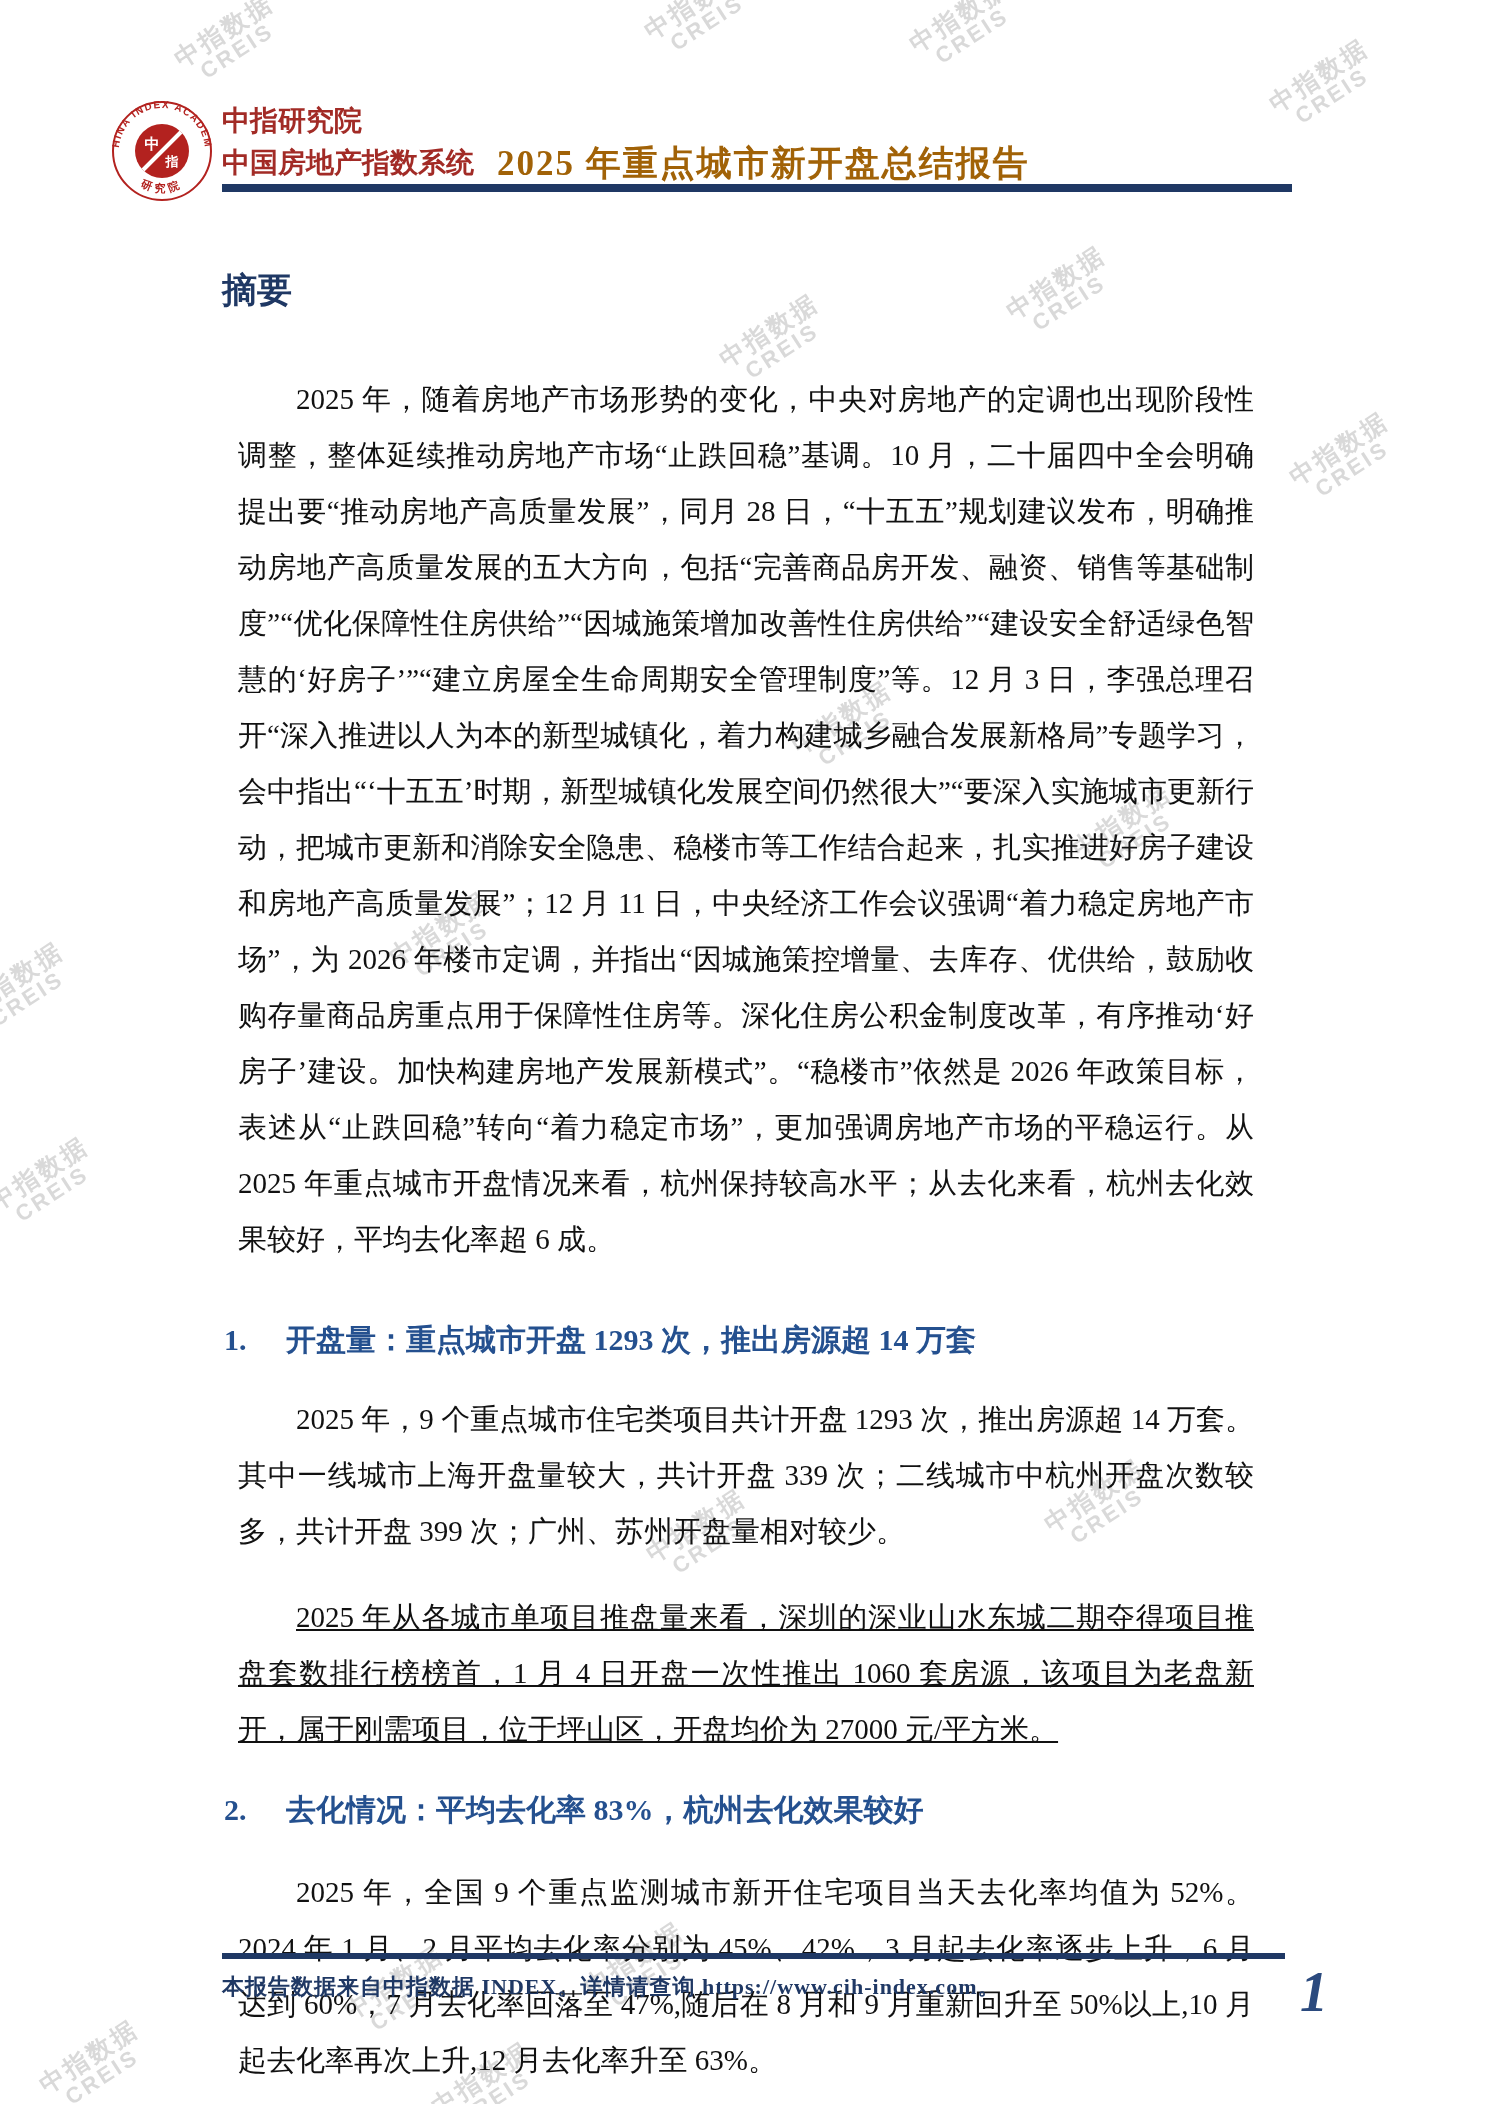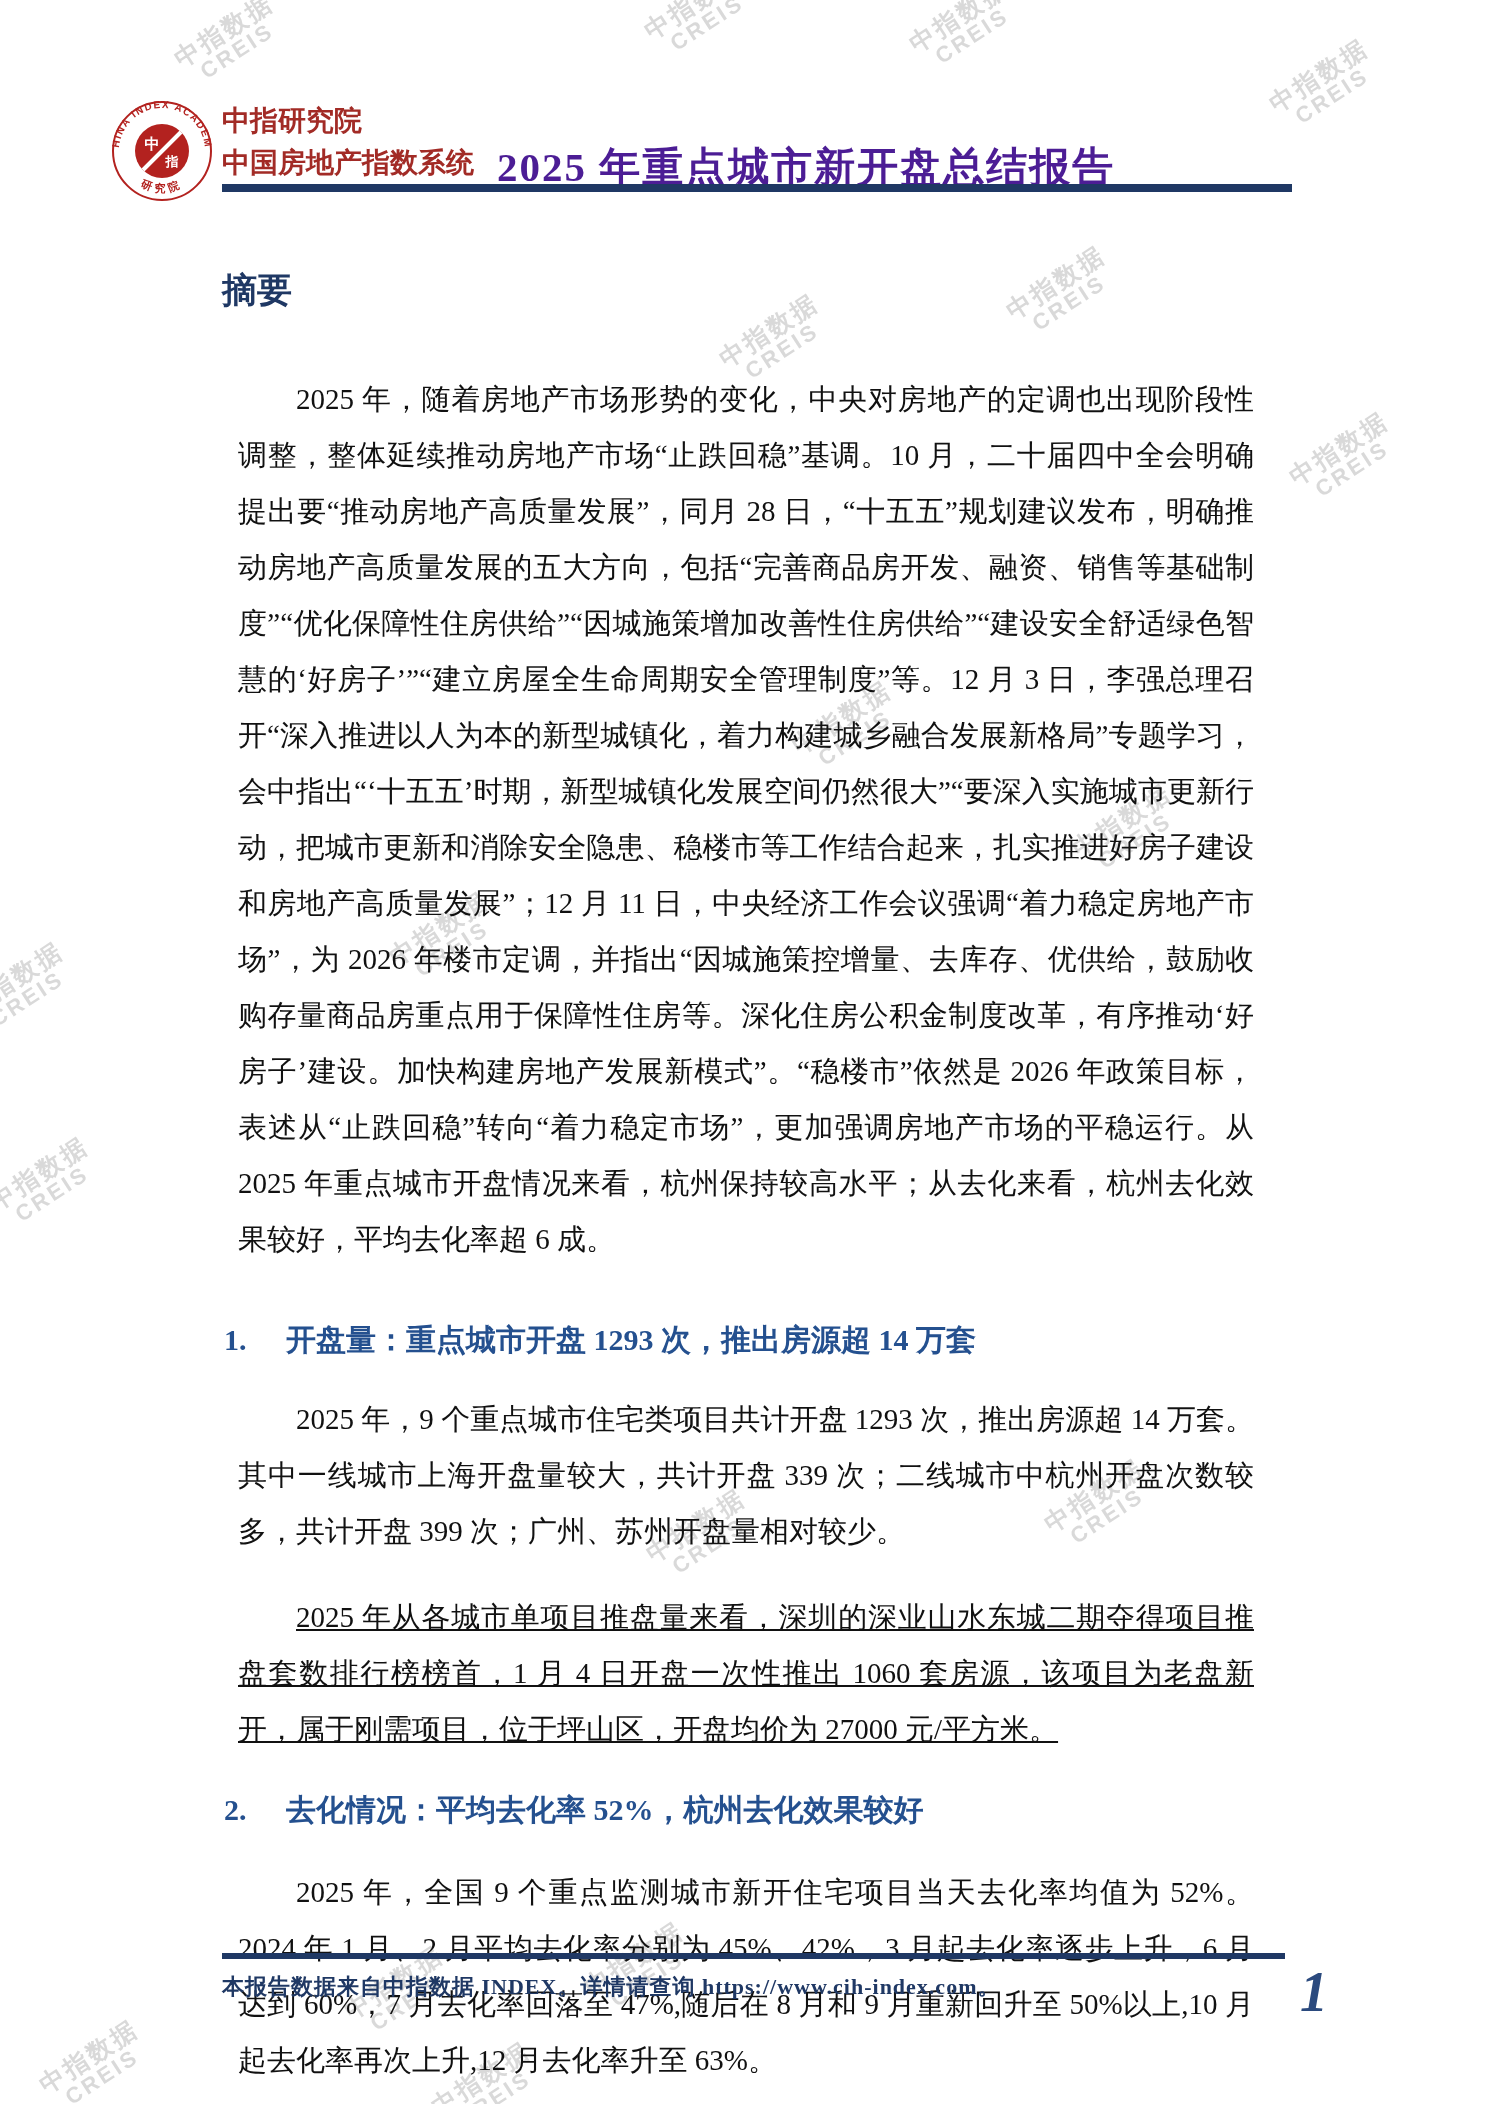--- a/index.html
+++ b/index.html
@@ -20,21 +20,21 @@
   
   .logo{position:absolute;left:110px;top:86px;width:104px;height:130px;z-index:2;}
   .org{
     position:absolute;left:222px;top:100px;z-index:2;
     color:#a22b26;font-weight:700;font-family:"Liberation Sans","DejaVu Sans",sans-serif;
   }
   .org .org-l1{font-size:28px;line-height:42px;}
   .org .org-l2{font-size:28px;line-height:42px;}
   .doc-title{
     position:absolute;left:497px;top:140px;z-index:2;white-space:nowrap;
-    color:#4c1d95;font-size:41px;font-weight:700;letter-spacing:2px;
+    color:#a16207;font-size:35px;font-weight:700;letter-spacing:2px;
   }
   .header-rule{position:absolute;left:222px;top:184px;width:1070px;height:8px;background:#1f3864;z-index:2;}
   
   .content{position:absolute;left:222px;top:0;width:1048px;z-index:2;}
   .summary-h{margin:268px 0 0 0;font-size:35px;font-weight:600;color:#1f3864;line-height:46px;}
   .para{
     margin:16px;font-size:29px;line-height:56px;text-align:justify;
     text-indent:58px;color:#111;
   }
   .p1{margin-top:57px;}
@@ -173,21 +173,21 @@
     <h1 class="summary-h">摘要</h1>
 
     <p class="para p1">2025 年，随着房地产市场形势的变化，中央对房地产的定调也出现阶段性调整，整体延续推动房地产市场“止跌回稳”基调。10 月，二十届四中全会明确提出要“推动房地产高质量发展”，同月 28 日，“十五五”规划建议发布，明确推动房地产高质量发展的五大方向，包括“完善商品房开发、融资、销售等基础制度”“优化保障性住房供给”“因城施策增加改善性住房供给”“建设安全舒适绿色智慧的‘好房子’”“建立房屋全生命周期安全管理制度”等。12 月 3 日，李强总理召开“深入推进以人为本的新型城镇化，着力构建城乡融合发展新格局”专题学习，会中指出“‘十五五’时期，新型城镇化发展空间仍然很大”“要深入实施城市更新行动，把城市更新和消除安全隐患、稳楼市等工作结合起来，扎实推进好房子建设和房地产高质量发展”；12 月 11 日，中央经济工作会议强调“着力稳定房地产市场”，为 2026 年楼市定调，并指出“因城施策控增量、去库存、优供给，鼓励收购存量商品房重点用于保障性住房等。深化住房公积金制度改革，有序推动‘好房子’建设。加快构建房地产发展新模式”。“稳楼市”依然是 2026 年政策目标，表述从“止跌回稳”转向“着力稳定市场”，更加强调房地产市场的平稳运行。从 2025 年重点城市开盘情况来看，杭州保持较高水平；从去化来看，杭州去化效果较好，平均去化率超 6 成。</p>
 
     <h2 class="sec-h h1"><span class="sec-no">1.</span><span>开盘量：重点城市开盘 1293 次，推出房源超 14 万套</span></h2>
 
     <p class="para p2">2025 年，9 个重点城市住宅类项目共计开盘 1293 次，推出房源超 14 万套。其中一线城市上海开盘量较大，共计开盘 339 次；二线城市中杭州开盘次数较多，共计开盘 399 次；广州、苏州开盘量相对较少。</p>
 
     <p class="para p3">2025 年从各城市单项目推盘量来看，深圳的深业山水东城二期夺得项目推盘套数排行榜榜首，1 月 4 日开盘一次性推出 1060 套房源，该项目为老盘新开，属于刚需项目，位于坪山区，开盘均价为 27000 元/平方米。</p>
 
-    <h2 class="sec-h h2"><span class="sec-no">2.</span><span>去化情况：平均去化率 52%，杭州去化效果较好</span></h2>
+    <h2 class="sec-h h2"><span class="sec-no">2.</span><span>去化情况：平均去化率 83%，杭州去化效果较好</span></h2>
 
     <p class="para p4">2025 年，全国 9 个重点监测城市新开住宅项目当天去化率均值为 52%。2024 年 1 月、2 月平均去化率分别为 45%、42%，3 月起去化率逐步上升，6 月达到 60%，7 月去化率回落至 47%,随后在 8 月和 9 月重新回升至 50%以上,10 月起去化率再次上升,12 月去化率升至 63%。</p>
   </div>
 
   <div class="footer-rule"></div>
   <div class="footer-note">本报告数据来自中指数据 INDEX。详情请查询 https://www.cih-index.com。</div>
   <div class="page-num">1</div>
 
 </div>
 

